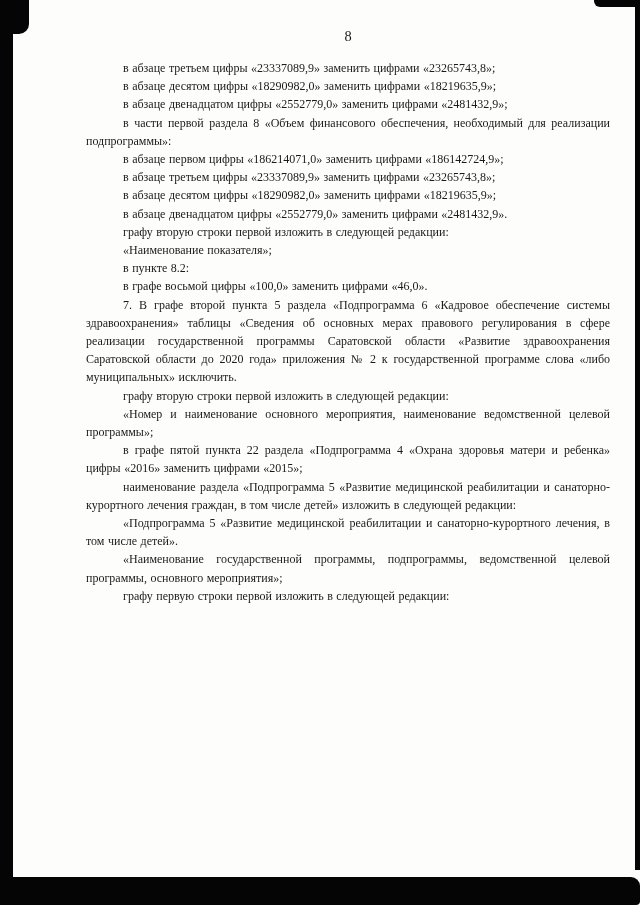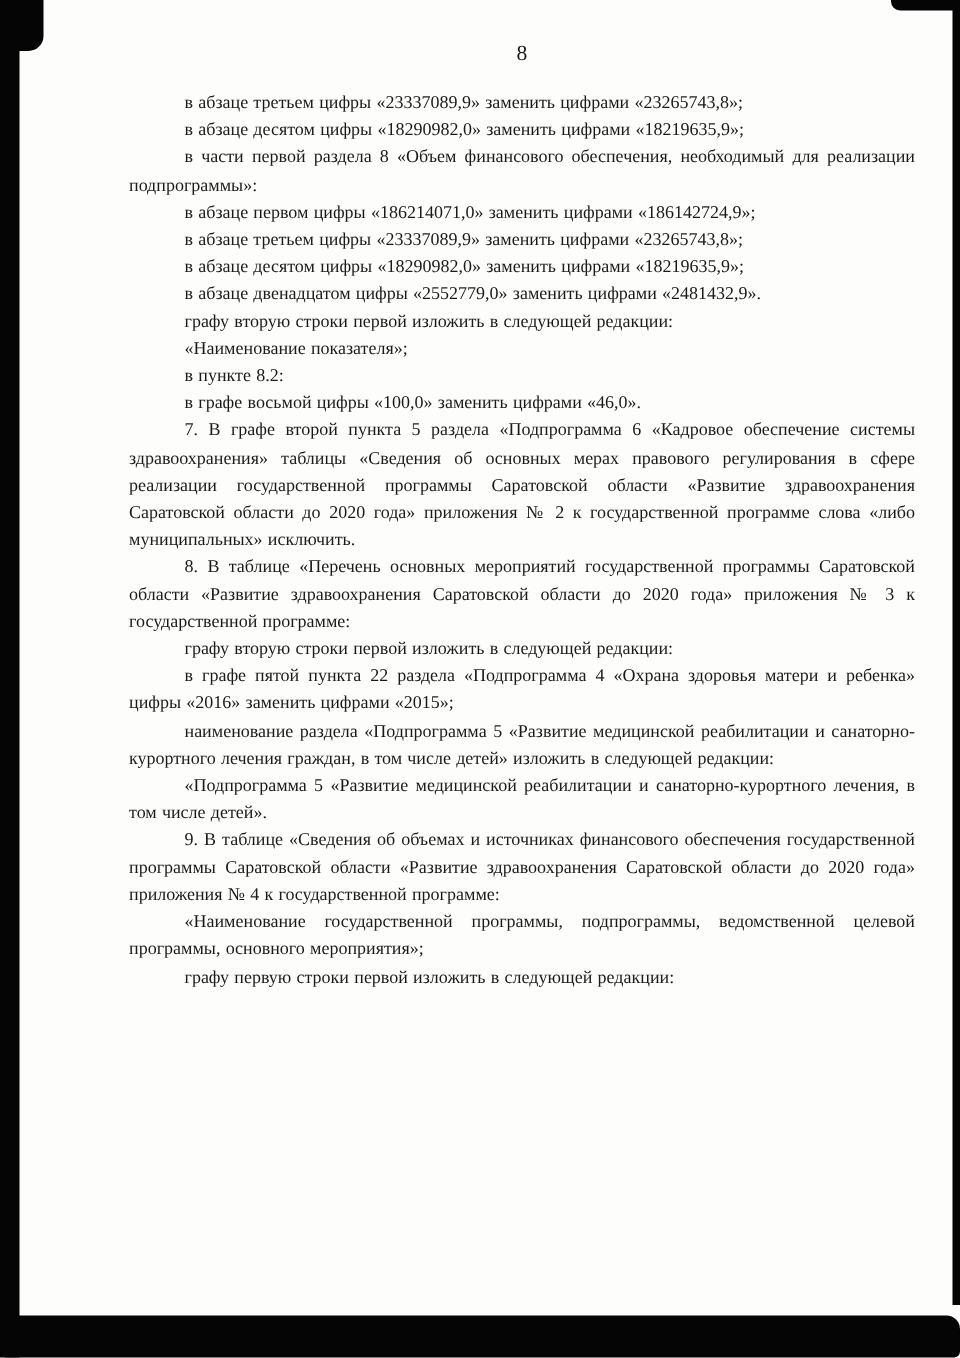--- a/index.html
+++ b/index.html
@@ -73,36 +73,36 @@
 </head>
 <body>
 
 <div class="page">
 
   <div class="content">
     <span class="page-number">8</span>
     <div id="paragraph-list">
         <p class="para">в абзаце третьем цифры «23337089,9» заменить цифрами «23265743,8»;</p>
         <p class="para">в абзаце десятом цифры «18290982,0» заменить цифрами «18219635,9»;</p>
+        <p class="para">в абзаце двенадцатом цифры «2552779,0» заменить цифрами «2481432,9»;</p>
         <p class="para">в части первой раздела 8 «Объем финансового обеспечения, необходимый для реализации подпрограммы»:</p>
         <p class="para">в абзаце первом цифры «186214071,0» заменить цифрами «186142724,9»;</p>
         <p class="para">в абзаце третьем цифры «23337089,9» заменить цифрами «23265743,8»;</p>
         <p class="para">в абзаце десятом цифры «18290982,0» заменить цифрами «18219635,9»;</p>
         <p class="para">в абзаце двенадцатом цифры «2552779,0» заменить цифрами «2481432,9».</p>
         <p class="para">графу вторую строки первой изложить в следующей редакции:</p>
         <p class="para">«Наименование показателя»;</p>
         <p class="para">в пункте 8.2:</p>
         <p class="para">в графе восьмой цифры «100,0» заменить цифрами «46,0».</p>
         <p class="para">7. В графе второй пункта 5 раздела «Подпрограмма 6 «Кадровое обеспечение системы здравоохранения» таблицы «Сведения об основных мерах правового регулирования в сфере реализации государственной программы Саратовской области «Развитие здравоохранения Саратовской области до 2020 года» приложения № 2 к государственной программе слова «либо муниципальных» исключить.</p>
-        <p class="para">8. В таблице «Перечень основных мероприятий государственной программы Саратовской области «Развитие здравоохранения Саратовской области до 2020 года» приложения № 3 к государственной программе:</p>
         <p class="para">графу вторую строки первой изложить в следующей редакции:</p>
+        <p class="para">«Номер и наименование основного мероприятия, наименование ведомственной целевой программы»;</p>
         <p class="para">в графе пятой пункта 22 раздела «Подпрограмма 4 «Охрана здоровья матери и ребенка» цифры «2016» заменить цифрами «2015»;</p>
         <p class="para">наименование раздела «Подпрограмма 5 «Развитие медицинской реабилитации и санаторно-курортного лечения граждан, в том числе детей» изложить в следующей редакции:</p>
         <p class="para">«Подпрограмма 5 «Развитие медицинской реабилитации и санаторно-курортного лечения, в том числе детей».</p>
-        <p class="para">9. В таблице «Сведения об объемах и источниках финансового обеспечения государственной программы Саратовской области «Развитие здравоохранения Саратовской области до 2020 года» приложения № 4 к государственной программе:</p>
         <p class="para">«Наименование государственной программы, подпрограммы, ведомственной целевой программы, основного мероприятия»;</p>
         <p class="para">графу первую строки первой изложить в следующей редакции:</p>
       </div>
   </div>
 
   <div class="scan scan-left"></div>
   <div class="scan scan-left-top"></div>
   <div class="scan scan-right"></div>
   <div class="scan scan-top-right"></div>
   <div class="scan scan-bottom"></div>

